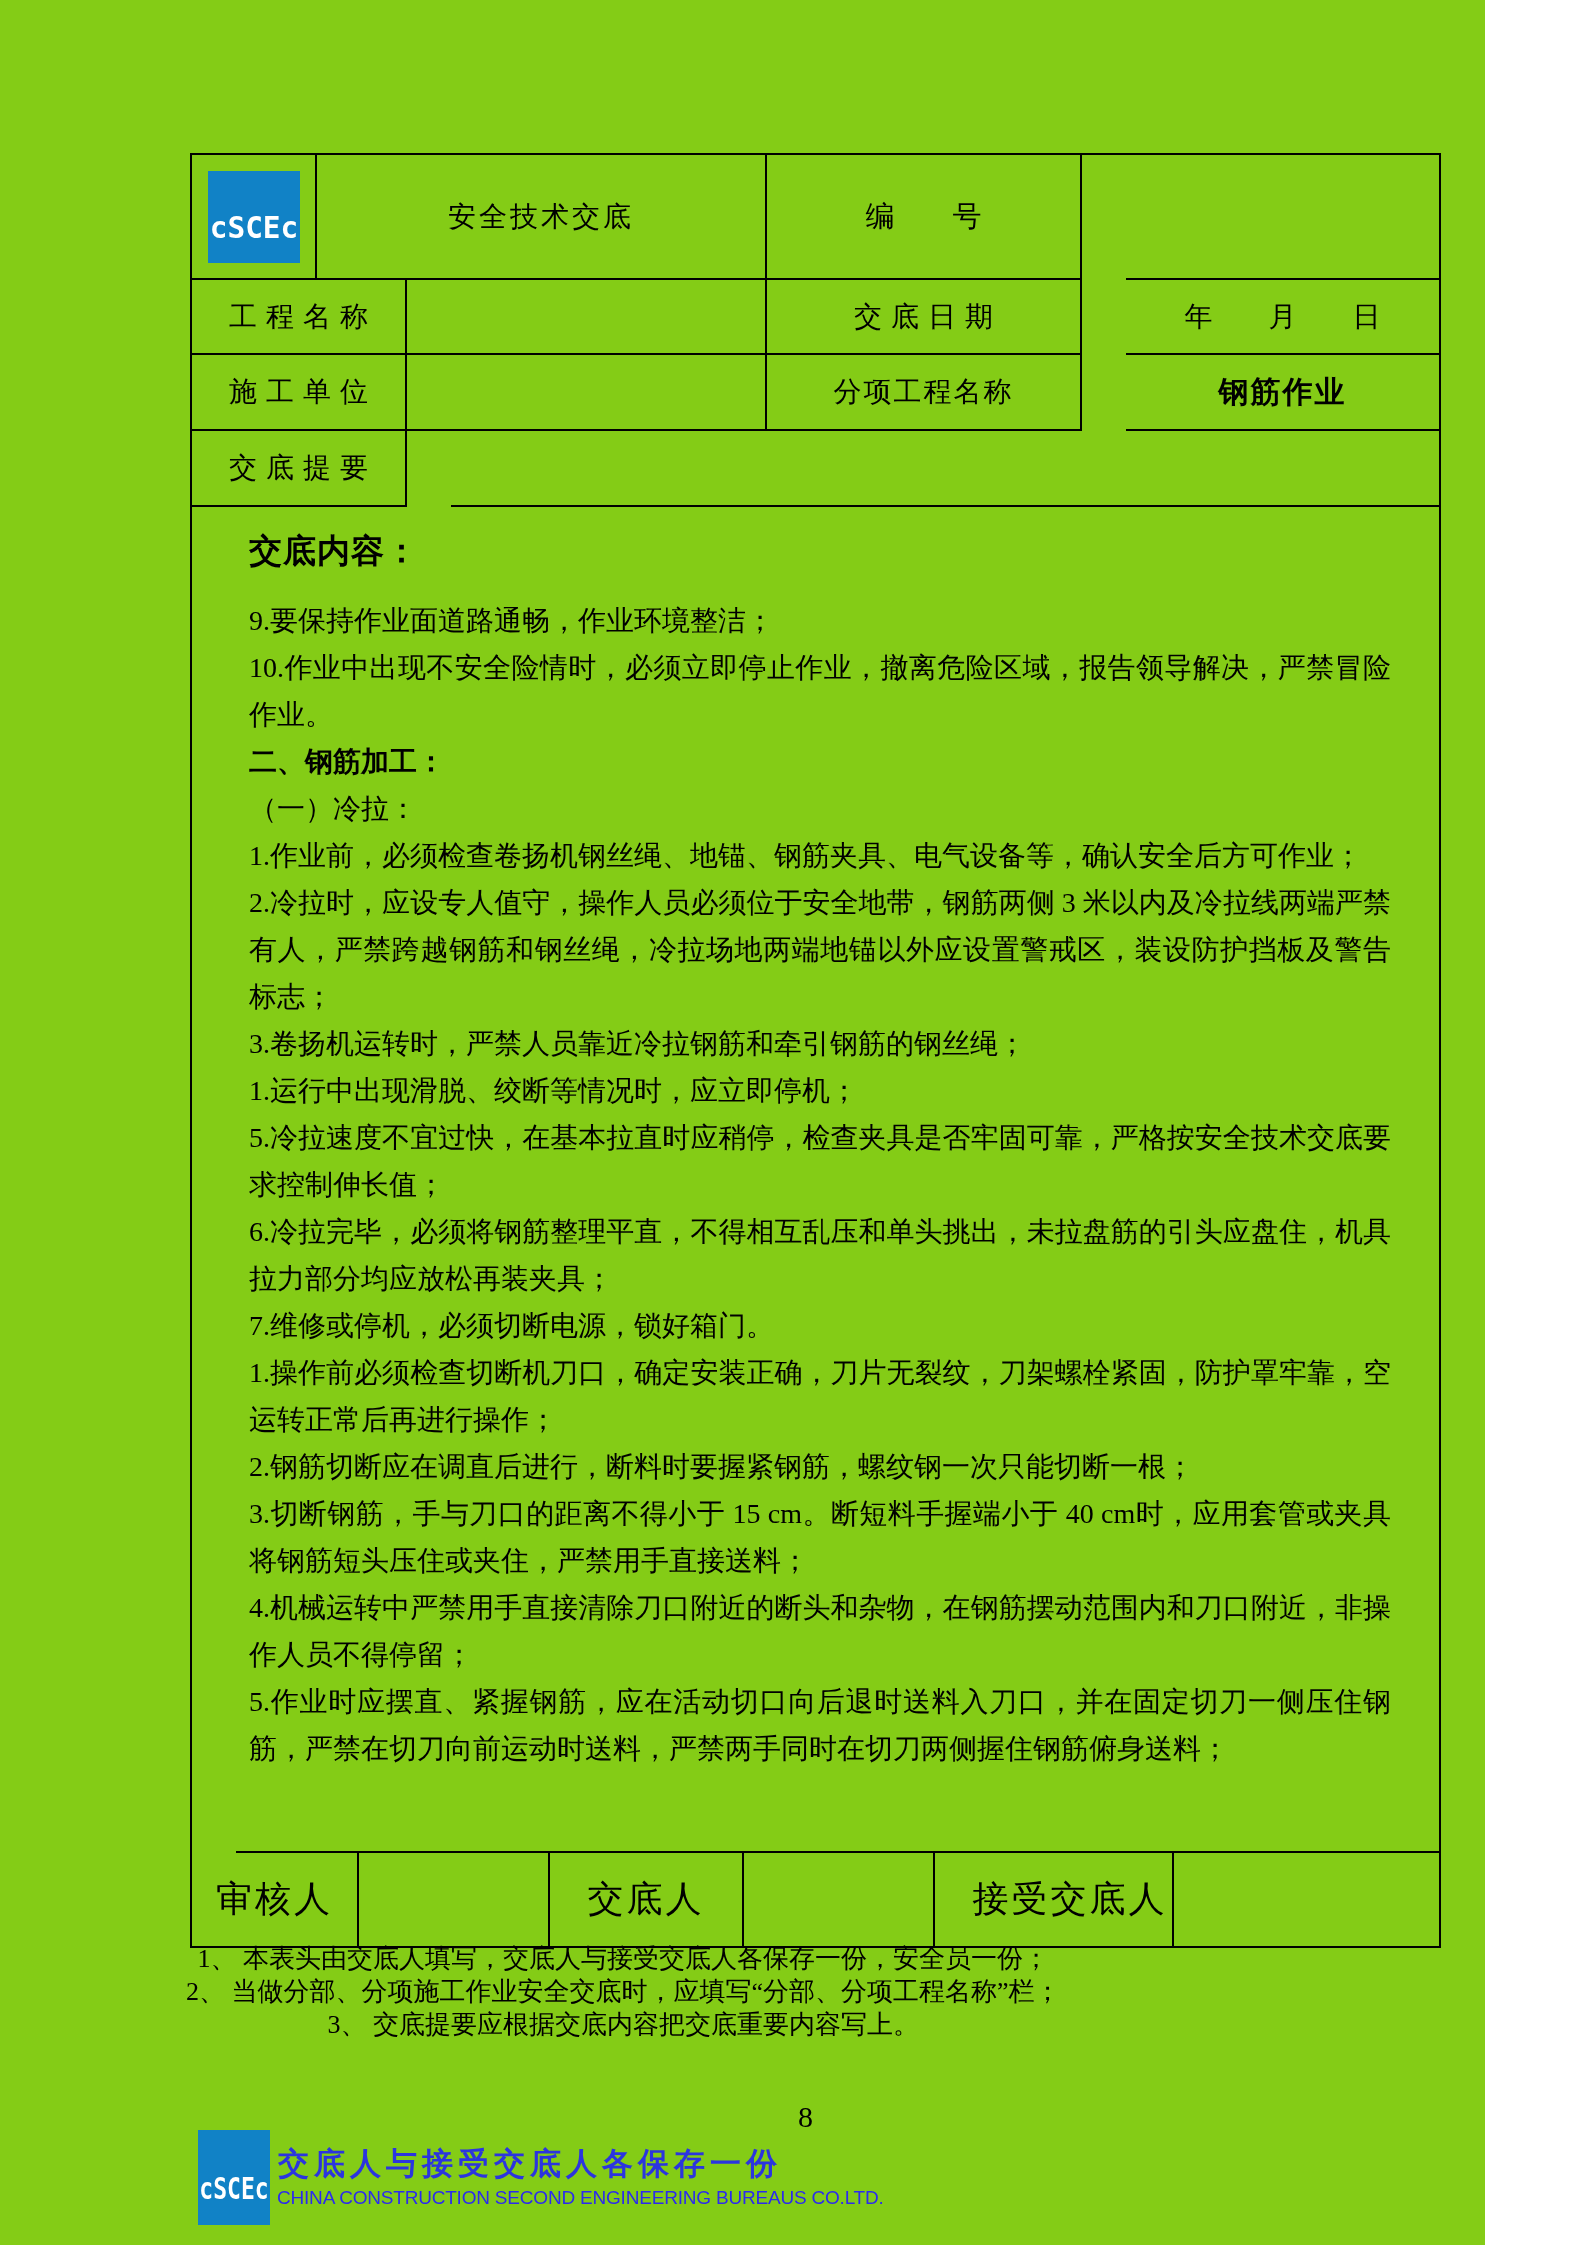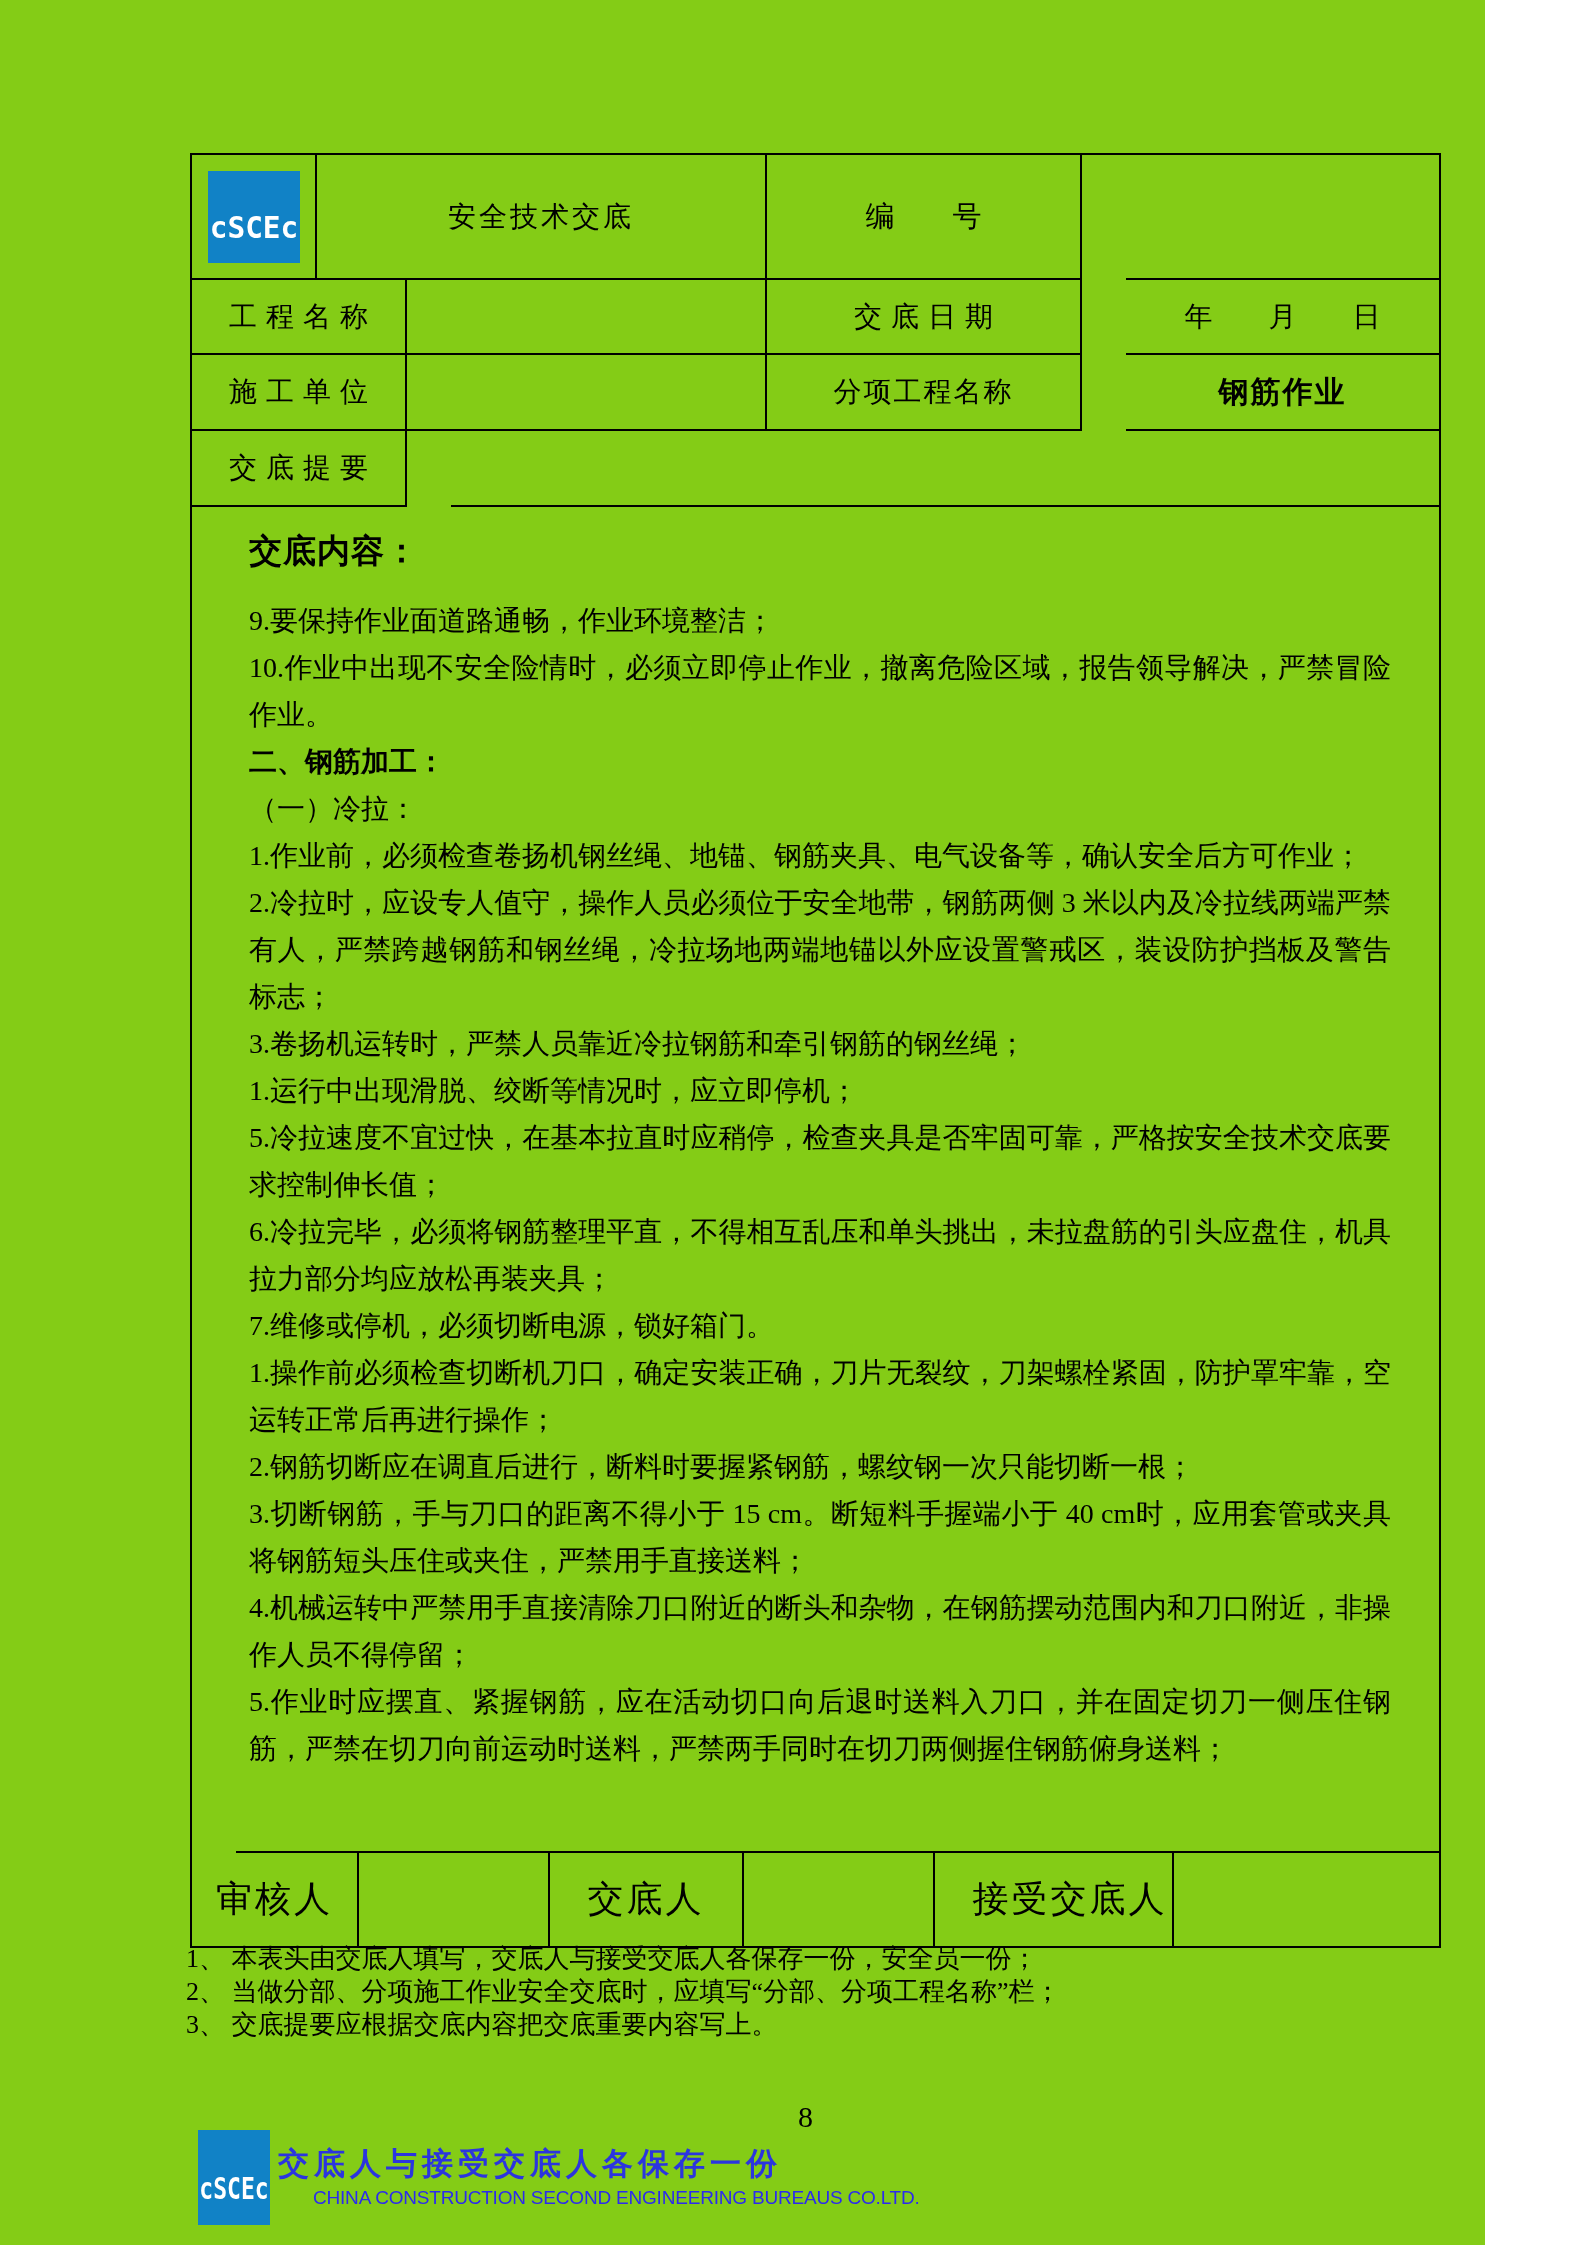--- a/index.html
+++ b/index.html
@@ -55,37 +55,37 @@
   .content-cell {
     display: block; text-align: left;
     padding: 22px 48px 0 13px;
   }
   .c-head { font-size: 33px; font-weight: bold; letter-spacing: 1px; line-height: 44px; margin-bottom: 24px; }
   .c-item { font-size: 28px; line-height: 47px; text-align: justify; }
   .c-item.bold { font-weight: bold; }
 
   .notes {
     position: absolute; left: 186px; top: 1942px;
-    font-size: 26px; line-height: 33px; white-space: nowrap;
+    font-size: 26px; line-height: 33px; white-space: nowrap; text-align: center;
   }
   .pagenum {
     position: absolute; left: 798px; top: 2100px;
     font-size: 30px;
   }
   .logo-box { width: 92px; height: 92px; }
   .f-logo { position: absolute; left: 198px; top: 2130px; width: 72px; height: 95px; }
   .f-cn {
     position: absolute; left: 278px; top: 2143px;
     font-family: "Liberation Sans", sans-serif;
     font-size: 31px; letter-spacing: 5px; color: #2b35df; font-weight: bold;
   }
   .f-en {
     position: absolute; left: 277px; top: 2187px;
     font-family: "Liberation Sans", sans-serif;
-    font-size: 19px; letter-spacing: -0.2px; color: #2b2bef; margin-left: 36px;
+    font-size: 19px; letter-spacing: -0.2px; color: #2b2bef;
   }
 </style>
 </head>
 <body>
 
 <div class="page">
 
   <div class="tbl">
 
     <div class="row r1">

